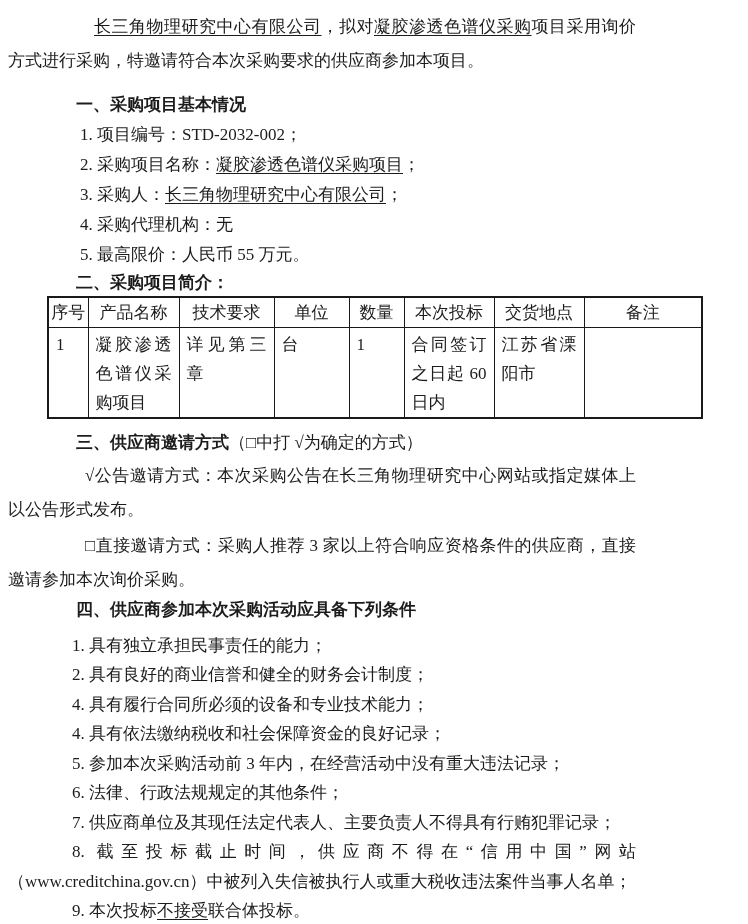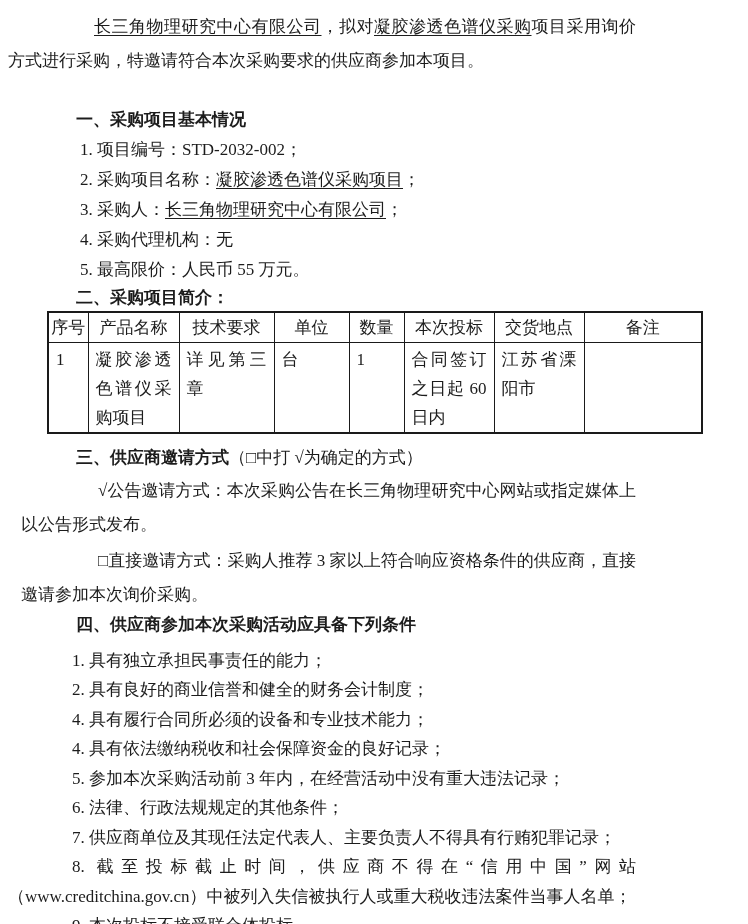--- a/index.html
+++ b/index.html
@@ -11,39 +11,39 @@
     font-size: 17px;
   }
   .page { padding: 10px 12px 0 8px; width: 648px; }
   p { text-align: justify; }
   .ul { text-decoration: underline; text-underline-offset: 3px; }
   .hd {
     font-weight: bold;
     font-family: "Liberation Sans", "DejaVu Sans", sans-serif;
   }
   .intro { line-height: 34px; text-indent: 86px; }
-  .h1a { margin-top: 26px; line-height: 31px; text-indent: 68px; }
+  .h1a { margin-top: 11px; line-height: 31px; text-indent: 68px; }
   .s1i { line-height: 30px; text-indent: 72px; }
   .h2a { line-height: 26px; text-indent: 68px; }
   table {
     border-collapse: collapse; table-layout: fixed;
     width: 654px; margin-left: 39px;
     border: 2px solid #1a1a1a;
   }
   th, td { border: 1px solid #1a1a1a; overflow: hidden; }
   thead th {
     height: 30px; font-weight: normal; text-align: center;
     vertical-align: middle; padding: 0 2px;
   }
   tbody td {
     height: 90px; vertical-align: top; text-align: justify;
     line-height: 29px; padding: 2px 7px 0 7px;
   }
   .h3a { margin-top: 8px; line-height: 32px; text-indent: 68px; }
-  .s3p { line-height: 34px; text-indent: 77px; margin-left: 13px; }
+  .s3p { line-height: 34px; text-indent: 77px; }
   .p2m { margin-top: 2px; }
   .h4a { margin-top: -2px; line-height: 30px; text-indent: 68px; }
   .s4i { line-height: 29.5px; text-indent: 64px; }
   .mt6 { margin-top: 6px; }
 </style>
 </head>
 <body>
 
 <div class="page">
 

